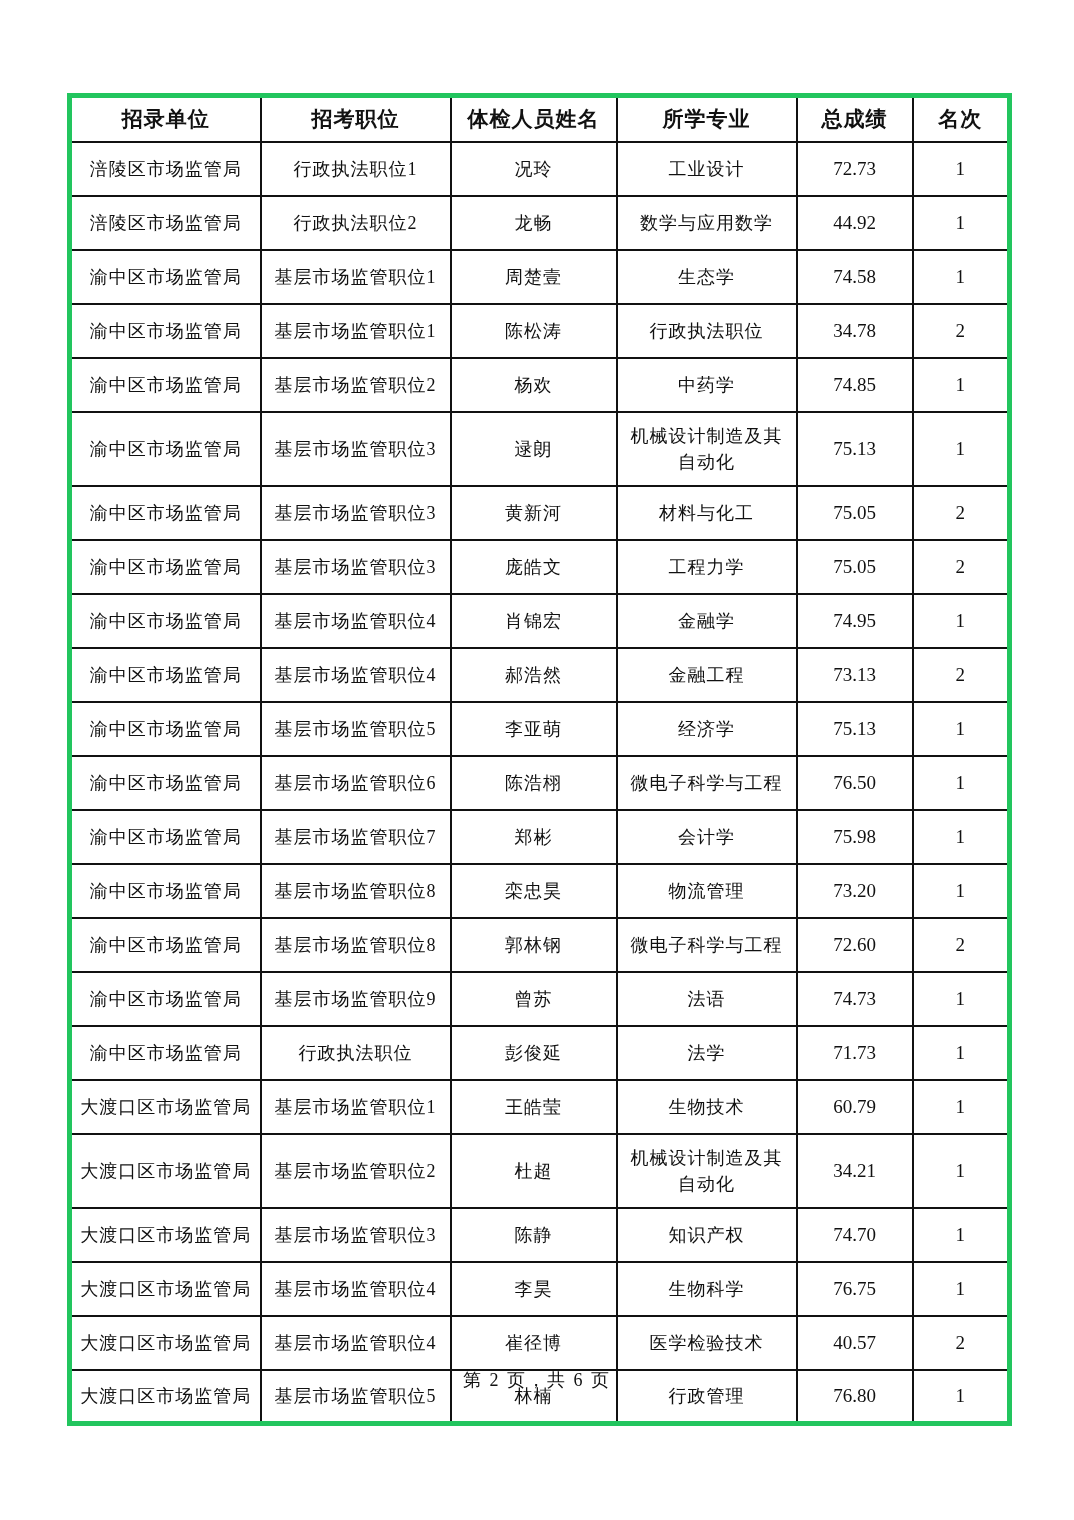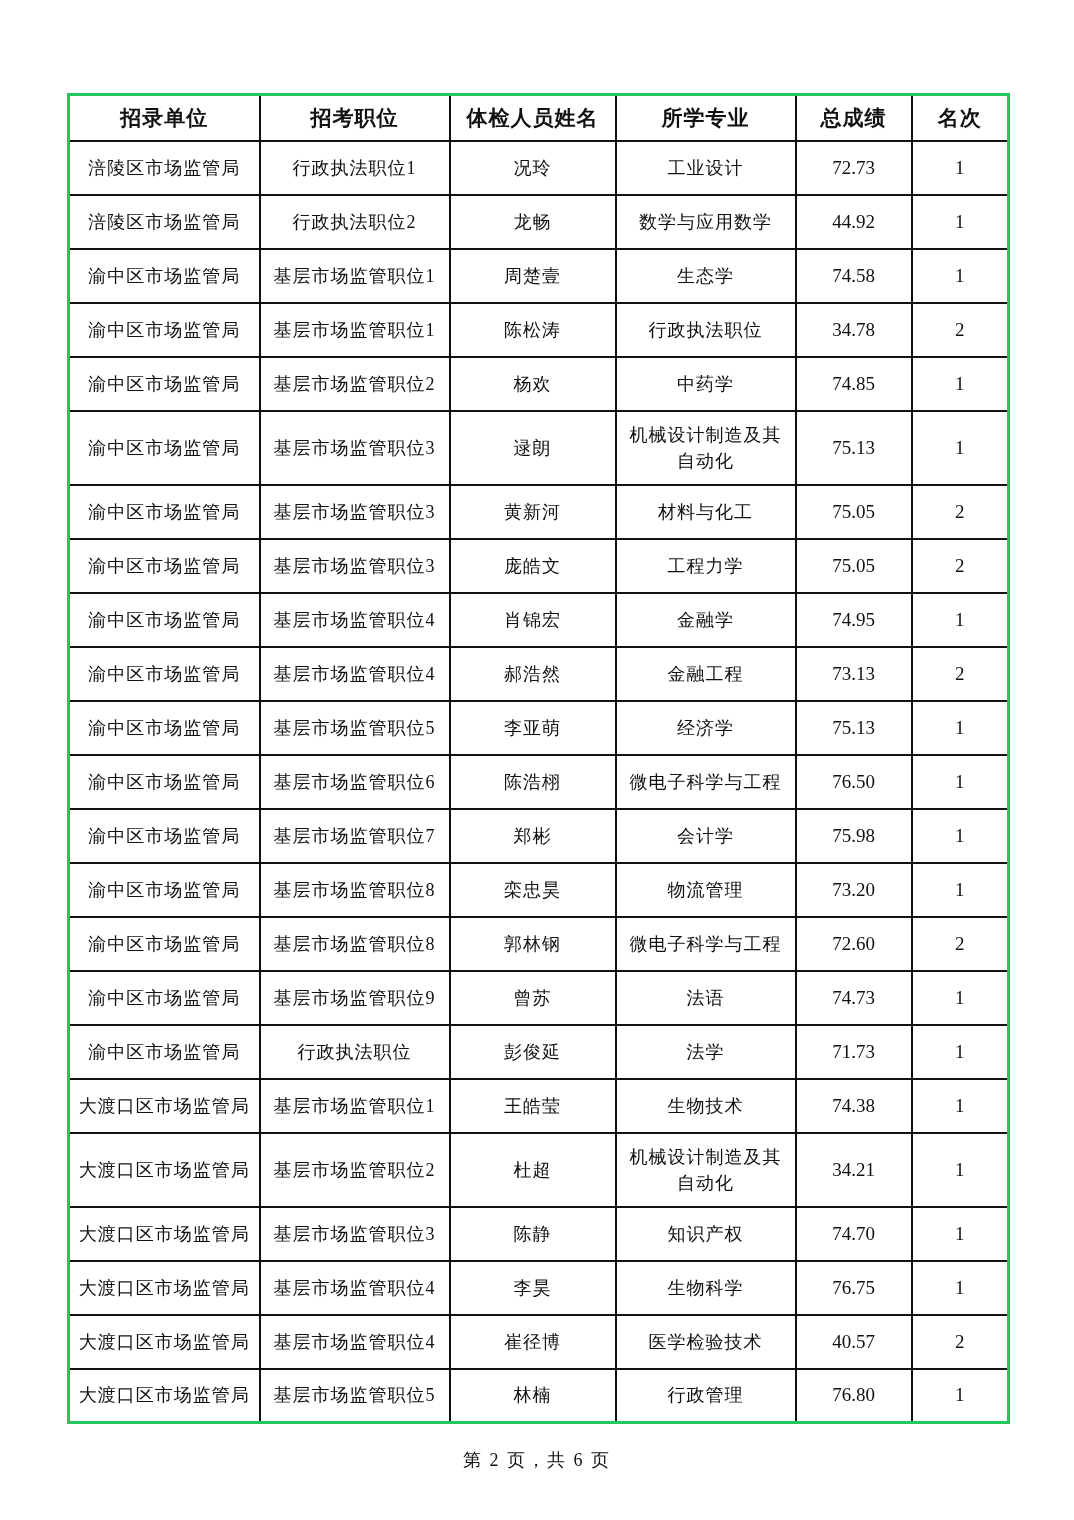--- a/index.html
+++ b/index.html
@@ -13,21 +13,21 @@
     font-family: "Liberation Serif", "DejaVu Serif", serif;
     overflow: hidden;
   }
   table.results {
     position: absolute;
     left: 67px;
     top: 93px;
     width: 940px;
     border-collapse: collapse;
     table-layout: fixed;
-    border: 3px solid #22c55e;
+    border: 5px solid #22c55e;
   }
   table.results col.c1 { width: 191px; }
   table.results col.c2 { width: 190px; }
   table.results col.c3 { width: 166px; }
   table.results col.c4 { width: 180px; }
   table.results col.c5 { width: 116px; }
   table.results col.c6 { width: 97px; }
   table.results th {
     border: 2px solid #111111;
     height: 46px;
@@ -53,21 +53,21 @@
   }
   table.results td:nth-child(5),
   table.results td:nth-child(6) {
     font-size: 19px;
     letter-spacing: 0;
     margin-top: 28px;
   }
   .page-footer {
     position: absolute;
     left: 0;
-    top: 1448px;
+    top: 1368px;
     width: 100%;
     text-align: center;
     font-size: 18px;
     letter-spacing: 2px;
     color: #111111;
   }
 </style>
 </head>
 <body>
 
@@ -226,21 +226,21 @@
           <td>彭俊延</td>
           <td>法学</td>
           <td>71.73</td>
           <td>1</td>
         </tr>
         <tr>
           <td>大渡口区市场监管局</td>
           <td>基层市场监管职位1</td>
           <td>王皓莹</td>
           <td>生物技术</td>
-          <td>74.38</td>
+          <td>60.79</td>
           <td>1</td>
         </tr>
         <tr>
           <td>大渡口区市场监管局</td>
           <td>基层市场监管职位2</td>
           <td>杜超</td>
           <td>机械设计制造及其自动化</td>
           <td>34.21</td>
           <td>1</td>
         </tr>

